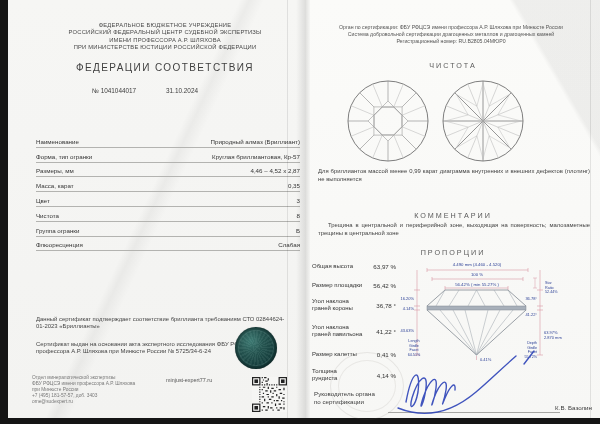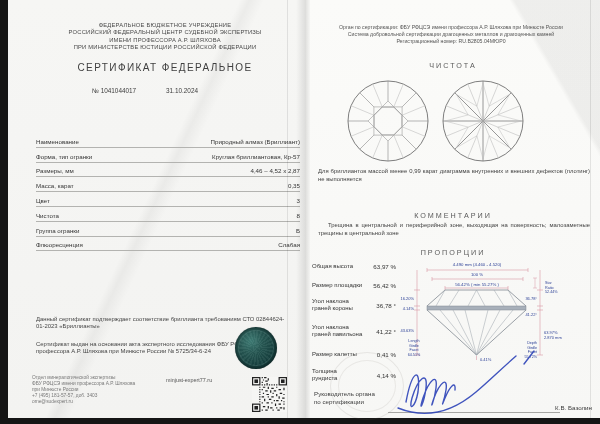--- a/index.html
+++ b/index.html
@@ -83,21 +83,21 @@
 
 <div class="abs page-left">
 
   <div class="abs org-left">
     <div>ФЕДЕРАЛЬНОЕ БЮДЖЕТНОЕ УЧРЕЖДЕНИЕ</div>
     <div>РОССИЙСКИЙ ФЕДЕРАЛЬНЫЙ ЦЕНТР СУДЕБНОЙ ЭКСПЕРТИЗЫ</div>
     <div>ИМЕНИ ПРОФЕССОРА А.Р. ШЛЯХОВА</div>
     <div>ПРИ МИНИСТЕРСТВЕ ЮСТИЦИИ РОССИЙСКОЙ ФЕДЕРАЦИИ</div>
   </div>
 
-  <div class="abs cert-title">СЕРТИФИКАТ ФЕДЕРАЛЬНОЕ</div>
+  <div class="abs cert-title">ФЕДЕРАЦИИ СООТВЕТСТВИЯ</div>
   <div class="abs cert-no">№ 1041044017</div>
   <div class="abs cert-date">31.10.2024</div>
 
   <div class="abs spec-table">
     <div class="spec-row">
       <span>Наименование</span>
       <span class="val">Природный алмаз (Бриллиант)</span>
     </div>
     <div class="spec-row">
       <span>Форма, тип огранки</span>

